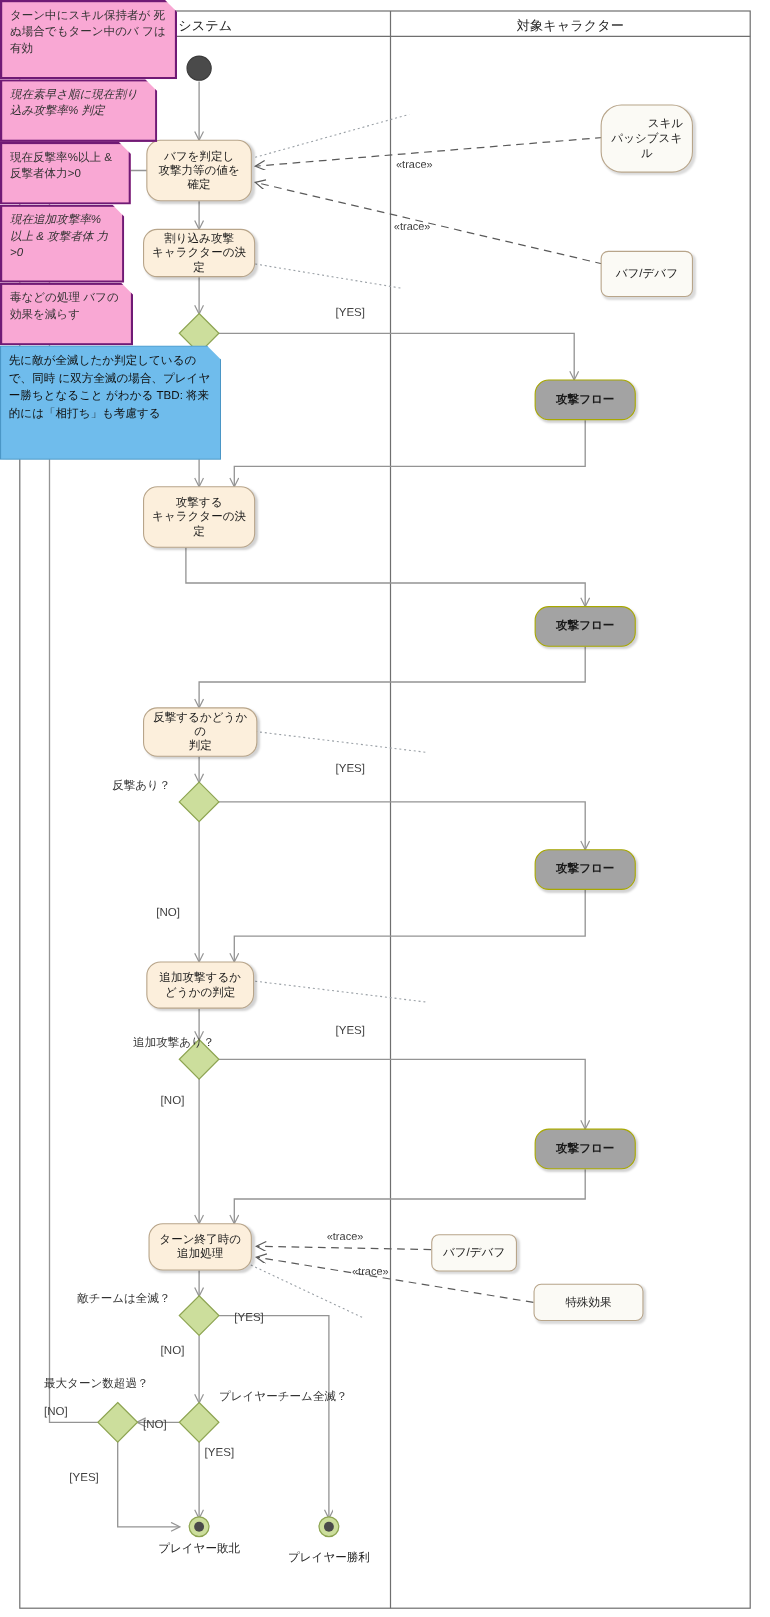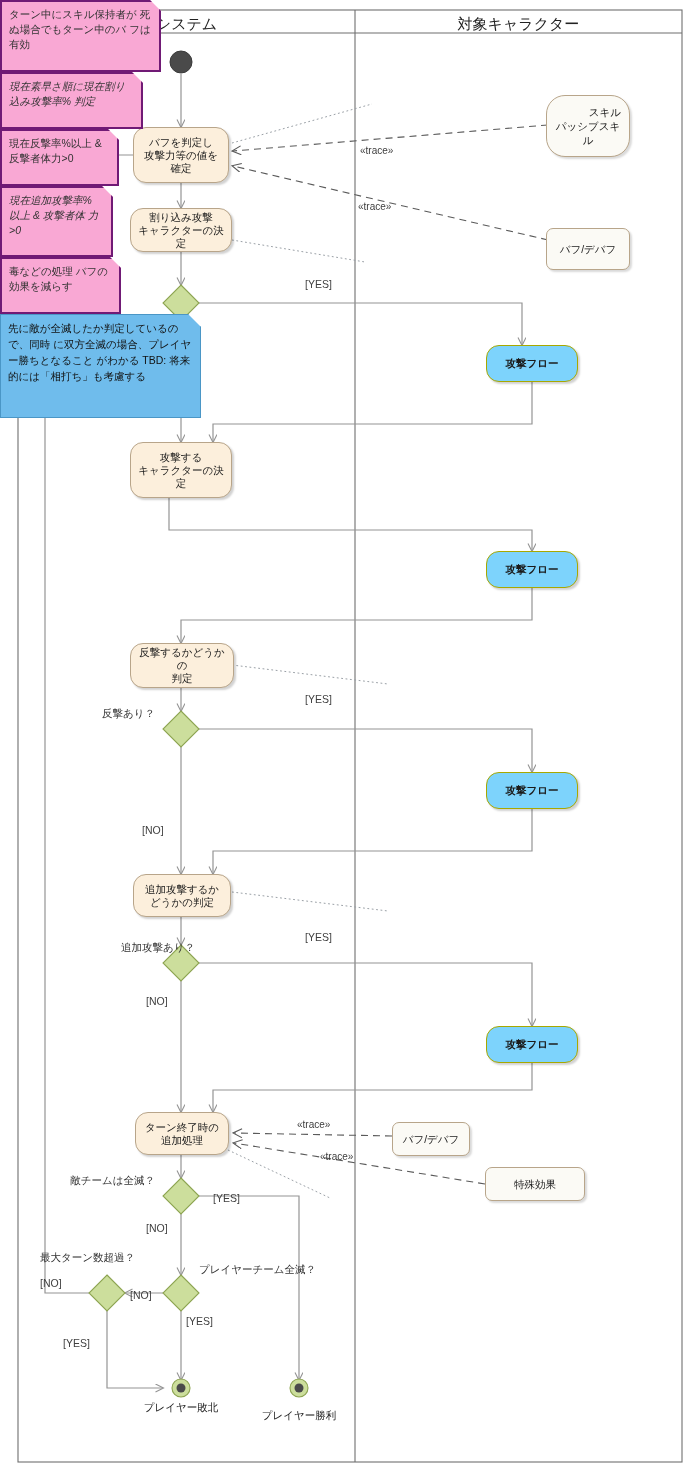--- a/index.html
+++ b/index.html
@@ -5,42 +5,42 @@
   html,body{margin:0;padding:0;background:#ffffff;}
   body{font-family:"Liberation Sans","DejaVu Sans",sans-serif;}
   #root{position:relative;width:700px;height:1470px;overflow:hidden;background:#fff;}
   #svg-layer{position:absolute;left:0;top:0;width:700px;height:1470px;}
 
   .node{position:absolute;box-sizing:border-box;display:flex;align-items:center;
         justify-content:center;text-align:center;}
   .activity{background:#FCEFDC;border:1px solid #B8A58A;border-radius:13px;
             box-shadow:2px 2px 2px rgba(0,0,0,0.18);color:#1a1a1a;font-size:10.5px;
             line-height:13px;padding:2px 4px;}
-  .activity.yellow{background:#7dd3fc;border:1px solid #A8A800;font-weight:bold;}
+  .activity.yellow{background:#a3a3a3;border:1px solid #A8A800;font-weight:bold;}
   .note{background:#f9a8d4;border:2px solid #701a75;color:#333;font-size:10.5px;
         line-height:15px;text-align:left;justify-content:flex-start;align-items:flex-start;
         padding:5px 6px 4px 7px;box-shadow:2px 2px 2px rgba(0,0,0,0.15);
         clip-path:polygon(0 0, calc(100% - 11px) 0, 100% 11px, 100% 100%, 0 100%);}
   .note.blue{background:#6FBCEC;border:1px solid #4a96c6;color:#111;
              clip-path:polygon(0 0, calc(100% - 13px) 0, 100% 13px, 100% 100%, 0 100%);
              line-height:16px;}
   .note .folded{position:absolute;top:0;right:0;width:11px;height:11px;
                 border-left:1px solid #9aa0a6;border-bottom:1px solid #9aa0a6;
                 background:#EFEFEF;}
   .note.blue .folded{width:13px;height:13px;background:#5AA8D8;border-color:#4a96c6;}
   .obj{background:#FBFAF5;border:1px solid #B8A58A;border-radius:7px;
        box-shadow:2px 2px 2px rgba(0,0,0,0.15);font-size:10.5px;line-height:14px;
        color:#1a1a1a;flex-direction:column;}
   .obj.right-first{align-items:stretch;justify-content:center;text-align:center;padding:0 8px;border-radius:19px;}
   .obj .l1{text-align:right;}
   .obj .l2{text-align:center;}
 
   .label{position:absolute;font-size:10.5px;color:#333;white-space:nowrap;}
   .label.guard{color:#404040;}
-  .lane-title{position:absolute;font-size:15px;color:#222;white-space:nowrap;
+  .lane-title{position:absolute;font-size:12px;color:#222;white-space:nowrap;
               text-align:center;}
   .stereo{position:absolute;font-size:10px;color:#404040;white-space:nowrap;}
   .end-label{position:absolute;font-size:10.5px;color:#222;white-space:nowrap;}
 </style>
 </head>
 <body>
 
 <div id="root">
 
   <svg id="svg-layer" viewBox="0 0 700 1470" xmlns="http://www.w3.org/2000/svg">

